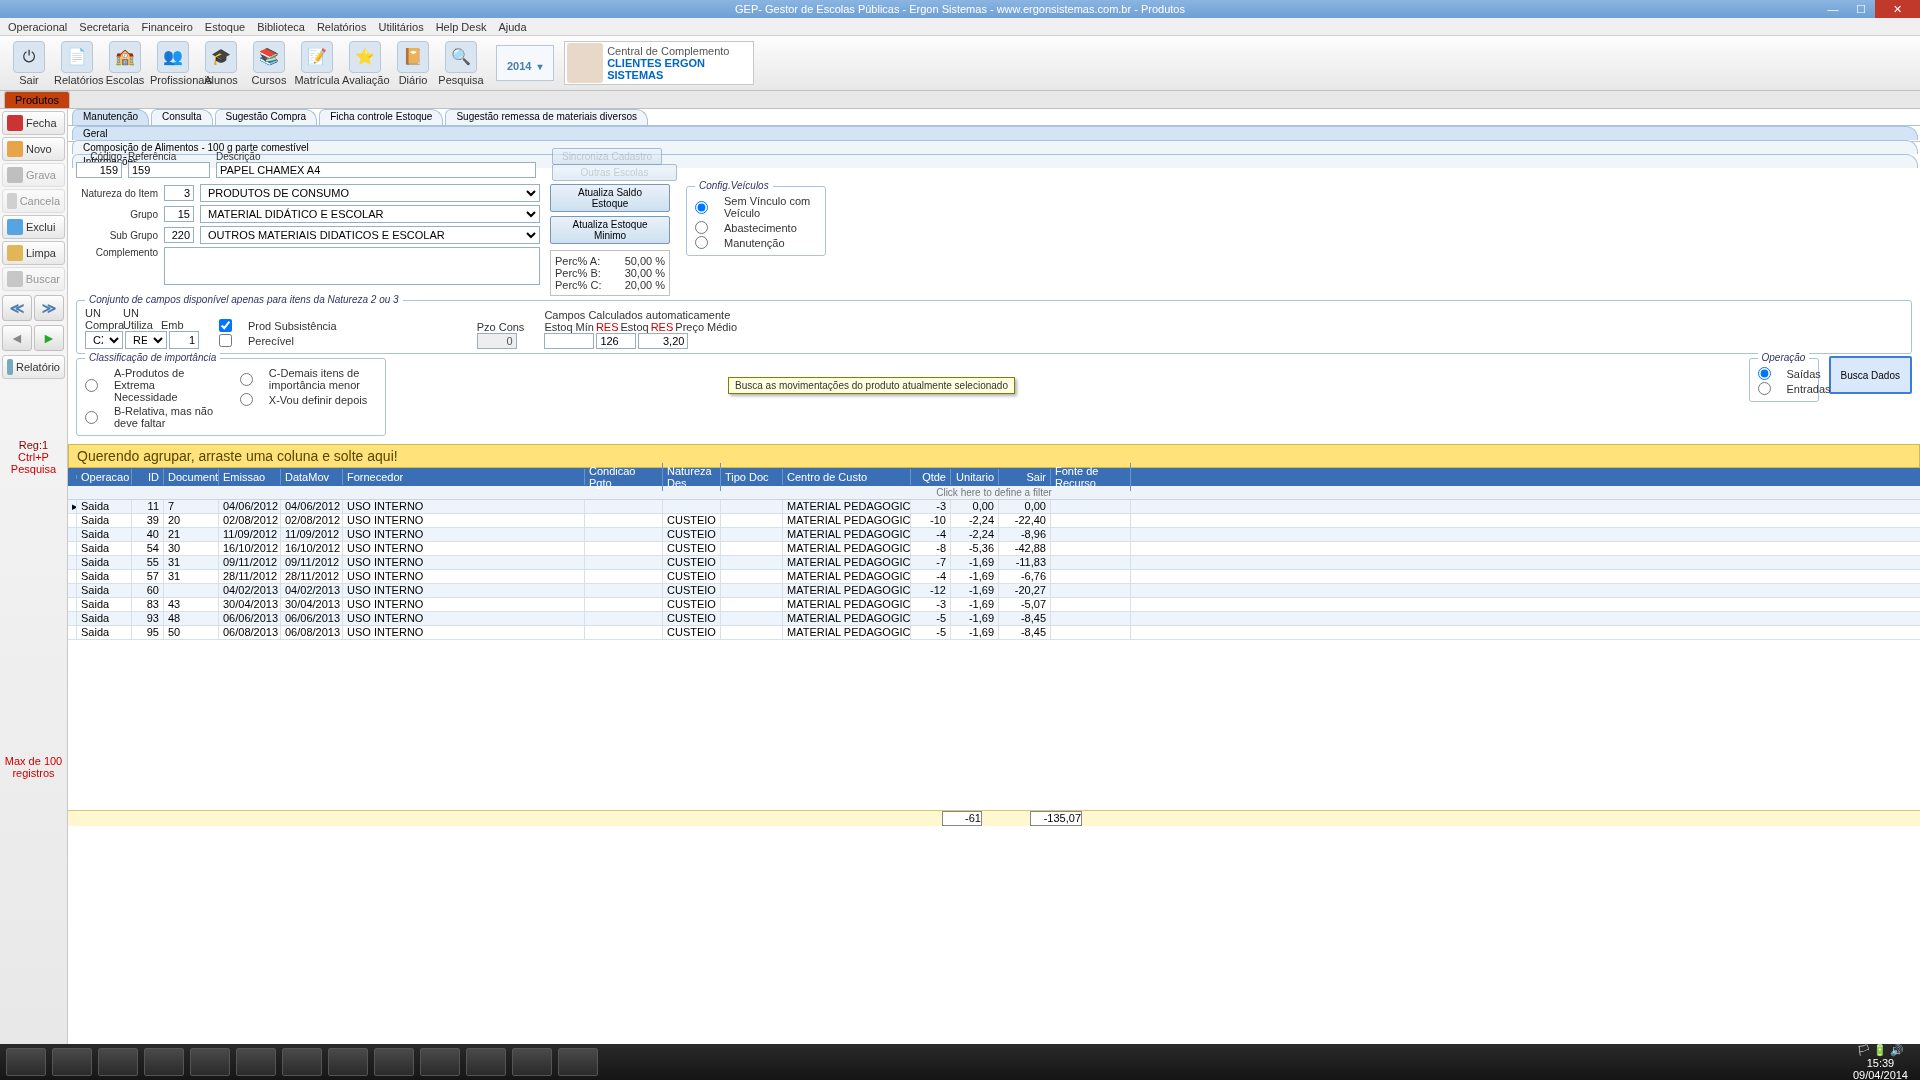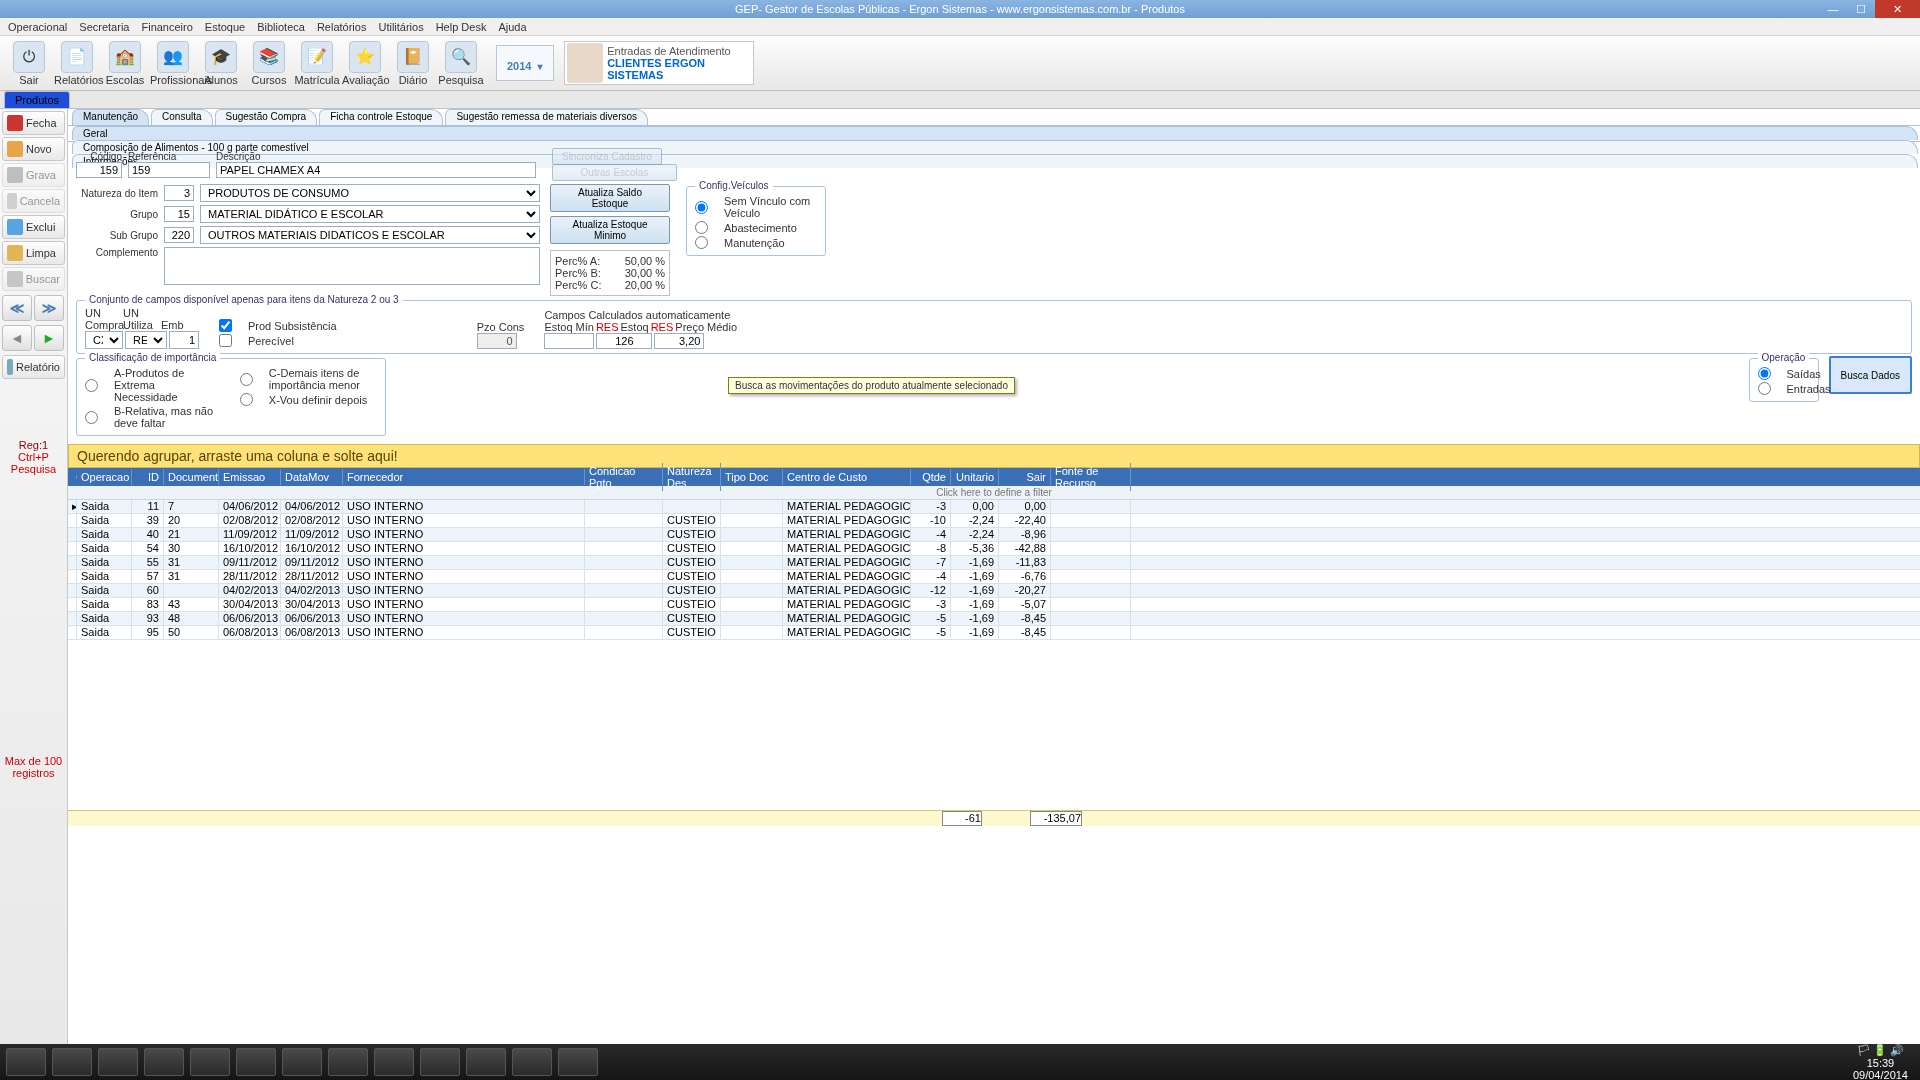--- a/index.html
+++ b/index.html
@@ -11,21 +11,21 @@
 .menubar { height:18px; background:#f0f0f0; border-bottom:1px solid #d0d0d0; display:flex; gap:12px; padding:0 8px; align-items:center; color:#333;}
 .menubar span { cursor:default;}
 .toolbar { height:55px; background:linear-gradient(#fdfdfd,#e8e8e8); border-bottom:1px solid #c0c0c0; display:flex; align-items:center; padding:2px 6px; gap:2px;}
 .tool { width:46px; text-align:center; font-size:10px; color:#333;}
 .tool .ic { width:32px; height:32px; margin:0 auto 1px; border-radius:4px; background:#d9e6f2; border:1px solid #b8c8d8; display:flex; align-items:center; justify-content:center; font-size:16px;}
 .year-box { margin-left:10px; border:1px solid #b8c8d8; padding:4px 10px; font-size:22px; font-weight:bold; color:#4a7db0; background:#f5f9fd;}
 .banner { margin-left:8px; width:190px; height:44px; border:1px solid #c8c8c8; background:#fff; display:flex; align-items:center; font-size:9px; color:#555; padding:2px;}
 .banner .ph { width:40px; height:40px; background:#e8d8c8; border-radius:3px; margin-right:4px;}
 .banner b { color:#0066cc; display:block;}
 .tabstrip { height:18px; background:#e8e8e8; border-bottom:1px solid #c0c0c0; padding-left:4px;}
-.tabstrip .tab { display:inline-block; padding:2px 10px; border:1px solid #c0c0c0; border-bottom:none; background:#1d4ed8; border-radius:3px 3px 0 0;}
+.tabstrip .tab { display:inline-block; padding:2px 10px; border:1px solid #c0c0c0; border-bottom:none; background:#c2410c; border-radius:3px 3px 0 0;}
 .workarea { position:absolute; top:109px; left:0; right:0; bottom:36px; display:flex;}
 .sidebar { width:68px; background:linear-gradient(#f8f8f8,#e8e8e8); border-right:1px solid #c8c8c8; padding:2px;}
 .sb-btn { height:24px; margin-bottom:2px; border:1px solid #c8c8c8; border-radius:3px; background:linear-gradient(#fefefe,#e8e8e8); display:flex; align-items:center; padding:0 4px; gap:3px; font-size:10px; color:#333;}
 .sb-btn .i { width:16px; height:16px; border-radius:2px;}
 .nav-row { display:flex; gap:2px; margin-top:4px;}
 .nav-btn { width:30px; height:26px; border:1px solid #c0c0c0; border-radius:3px; background:linear-gradient(#fefefe,#e0e0e0); display:flex; align-items:center; justify-content:center; font-size:14px; font-weight:bold;}
 .reg-info { margin-top:60px; text-align:center; font-size:10px;}
 .reg-info .r1 { color:#800;}
 .reg-info .r2 { color:#c00;}
 .reg-info .r3 { color:#c00; margin-top:280px;}
@@ -33,21 +33,21 @@
 .inner-tabs { height:17px; display:flex; border-bottom:1px solid #a9c3dd; padding-left:4px; gap:0;}
 .itab { padding:1px 10px; border:1px solid #a9c3dd; border-bottom:none; background:#f0f5fa; border-radius:6px 12px 0 0; margin-right:2px; font-size:10px;}
 .itab.active { background:#d4e4f4;}
 .inner-tabs2 { height:16px; display:flex; border-bottom:1px solid #c0c0c0; padding-left:4px;flex-direction:column;}
 .form-area { padding:6px 8px; color:#333;}
 .frow { display:flex; align-items:center; gap:6px; margin-bottom:3px;}
 .lbl { font-size:10px; text-align:right;}
 input[type=text], select, textarea { border:1px solid #9aaec2; font-size:11px; padding:1px 3px; background:#fff;}
 .btn { border:1px solid #7a98b6; background:linear-gradient(#eaf2fa,#cde0f0); padding:2px 8px; font-size:10px; border-radius:2px;}
 .fieldset { border:1px solid #a9c3dd; border-radius:3px; padding:6px 8px 4px; position:relative; margin:2px 0;}
-.fieldset .legend { position:absolute; top:-7px; left:8px; background:#fff; padding:0 4px; font-size:10px; color:#336;}
+.fieldset .legend { position:absolute; top:-7px; left:8px; background:#fff; padding:0 4px; font-size:10px; color:#336;font-style:italic;}
 .radio-row { display:flex; align-items:center; gap:16px; font-size:10px; margin:2px 0;}
 .grouphdr { background:#ffe27a; padding:3px 8px; border:1px solid #d4b84a; font-size:14px; color:#5a4500;}
 .gridhdr { display:flex; background:#3b6fb5; color:#fff; font-size:10px; height:18px; align-items:center;}
 .gridhdr div { border-right:1px solid #6a95c8; padding:2px 4px; overflow:hidden;}
 .filterrow { background:#eef3f9; text-align:center; font-size:10px; color:#777; padding:1px; border-bottom:1px solid #c8d4e0;}
 .gridbody { background:#fff;}
 .gr { display:flex; height:14px; font-size:10px; border-bottom:1px solid #d8e0e8;}
 .gr:nth-child(odd){ background:#eef4fb;}
 .gr div { border-right:1px solid #d8e0e8; padding:0 4px; overflow:hidden; white-space:nowrap;}
 .c-op{width:55px;} .c-id{width:32px; text-align:right;} .c-doc{width:55px;} .c-em{width:62px;} .c-dm{width:62px;} .c-for{width:242px;} .c-cp{width:78px;} .c-nd{width:58px;} .c-td{width:62px;} .c-cc{width:128px;} .c-q{width:40px; text-align:right;} .c-u{width:48px; text-align:right;} .c-t{width:52px; text-align:right;} .c-fr{width:80px;}
@@ -91,21 +91,21 @@
   <div class="tool"><div class="ic">👥</div><span>Profissionais</span></div>
   <div class="tool"><div class="ic">🎓</div><span>Alunos</span></div>
   <div class="tool"><div class="ic">📚</div><span>Cursos</span></div>
   <div class="tool"><div class="ic">📝</div><span>Matrícula</span></div>
   <div class="tool"><div class="ic">⭐</div><span>Avaliação</span></div>
   <div class="tool"><div class="ic">📔</div><span>Diário</span></div>
   <div class="tool"><div class="ic">🔍</div><span>Pesquisa</span></div>
   <div class="year-box"><span>2014</span> <span style="font-size:10px;">▾</span></div>
   <div class="banner">
     <div class="ph"></div>
-    <div><span>Entradas de Atendimento</span><b>CLIENTES ERGON SISTEMAS</b></div>
+    <div><span>Central de Complemento</span><b>CLIENTES ERGON SISTEMAS</b></div>
   </div>
 </div>
 
 <div class="tabstrip">
   <div class="tab">Produtos</div>
 </div>
 
 <div class="workarea">
   <div class="sidebar">
     <div class="sb-btn">
@@ -284,21 +284,21 @@
             <div>Campos Calculados automaticamente</div>
             <div style="display:flex;gap:2px">
               <span>Estoq Mín</span>
                 <span style="color:#c00">RES</span>
               <span>Estoq</span>
                 <span style="color:#c00">RES</span>
               <span>Preço Médio</span>
             </div>
             <div style="display:flex;gap:2px">
               <input type="text" style="width: 50px;">
-              <input type="text" style="width: 56px; text-align: center;" value="126">
+              <input type="text" style="width: 40px; text-align: left;" value="126">
               <input type="text" style="width: 50px; text-align: right;" value="3,20">
             </div>
           </div>
         </div>
       </div>
 
       <div style="display:flex;gap:10px;align-items:flex-start;margin-top:2px">
         <div class="fieldset" style="width:310px">
           <div class="legend">Classificação de importância</div>
           <div style="display:flex;gap:20px">

